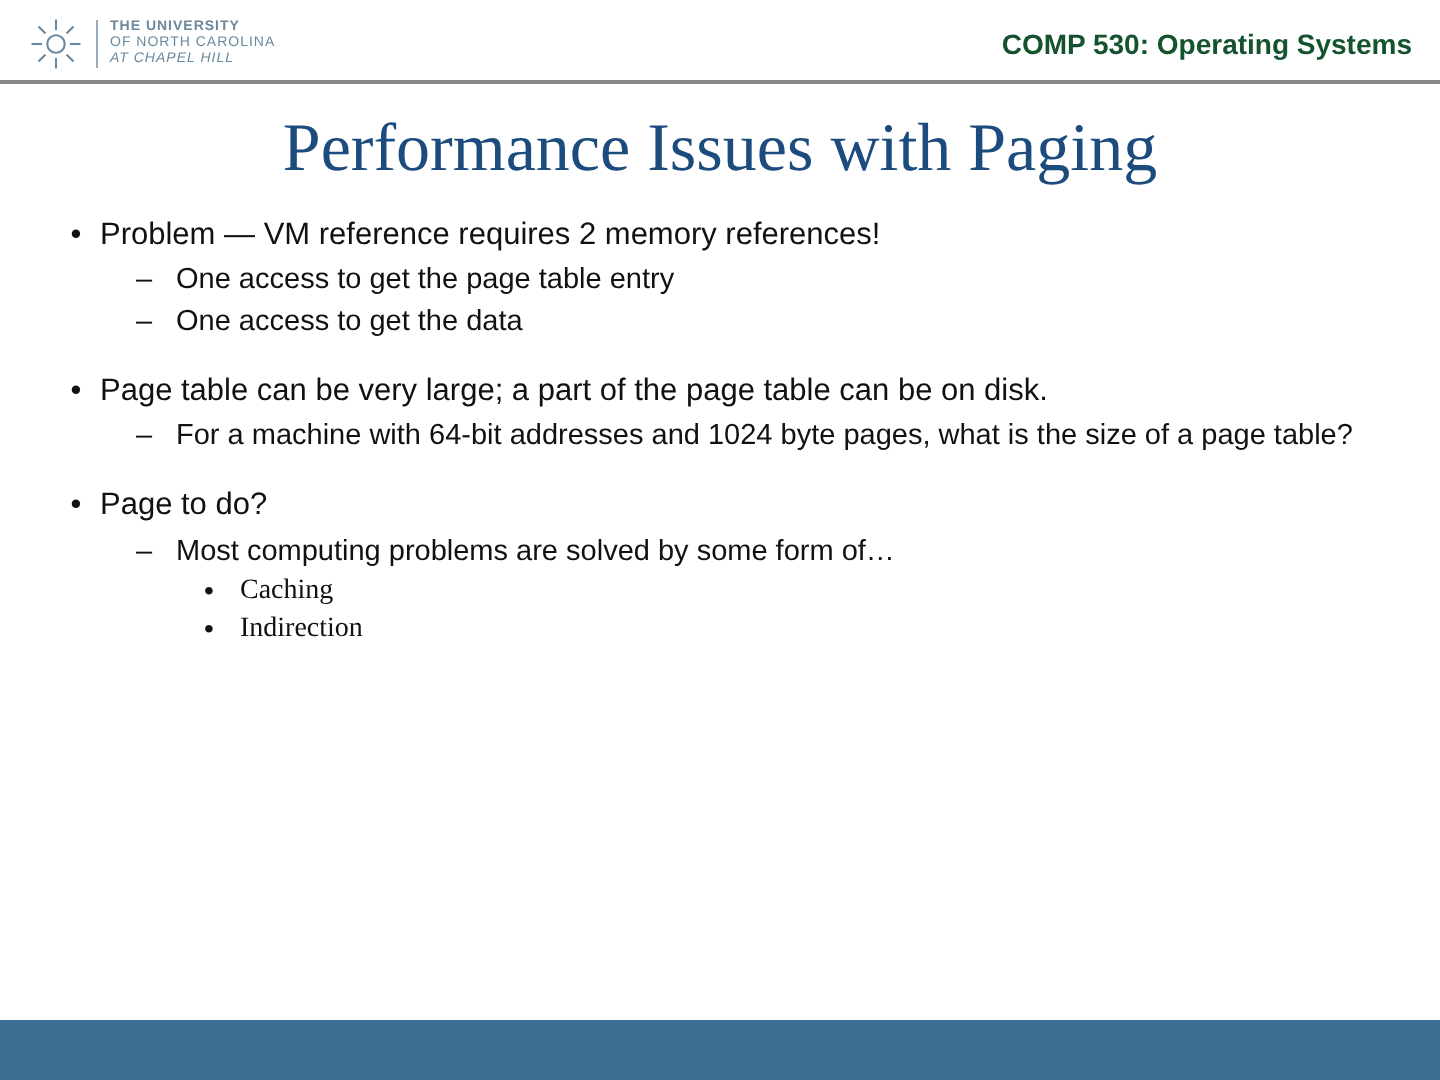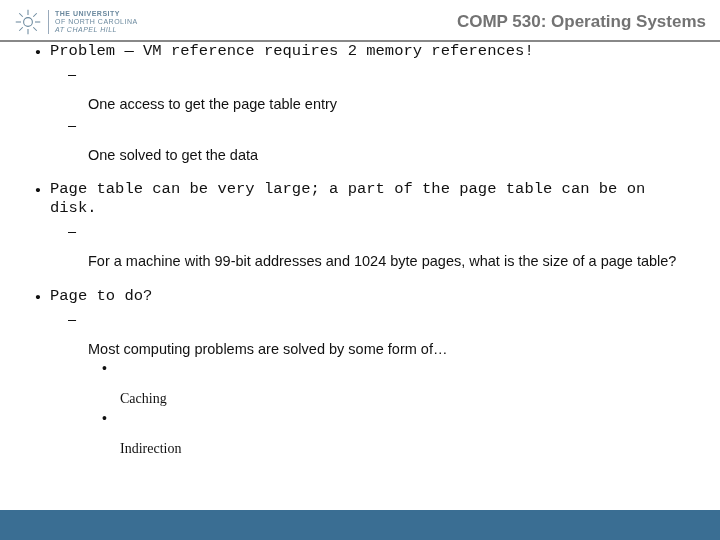--- a/index.html
+++ b/index.html
@@ -4,32 +4,32 @@
 <style>
   * { margin: 0; padding: 0; box-sizing: border-box; }
   html, body { width: 720px; height: 540px; font-family: Arial, Helvetica, sans-serif; background: #fff; overflow: hidden; }
   .slide { width: 720px; height: 540px; display: flex; flex-direction: column; position: relative; }
   .header { display: flex; align-items: center; padding: 8px 14px 4px 14px; border-bottom: 2px solid #888; }
   .logo-area { display: flex; align-items: center; gap: 6px; }
   .logo-mark { width: 28px; height: 28px; }
   .logo-text { display: flex; flex-direction: column; font-size: 7px; color: #6b899e; letter-spacing: 0.5px; line-height: 1.1; text-transform: uppercase; border-left: 1px solid #9ab; padding-left: 6px; }
   .logo-text .l1 { font-weight: bold; }
   .logo-text .l3 { font-style: italic; }
-  .course { margin-left: auto; font-size: 17px; font-weight: bold; color: #737373; }
+  .course { margin-left: auto; font-size: 14px; font-weight: bold; color: #14532d; }
   .title { text-align: center; font-family: Georgia, 'Times New Roman', serif; font-weight: 400; color: #1b4c7d; font-size: 34px; margin: 14px 0 14px 0; }
   .body { padding: 0 26px; font-size: 15.5px; color: #111; line-height: 1.25; }
   ul { list-style: none; }
   .lvl1 > li { margin-bottom: 16px; }
   .lvl1 > li > .b1 { display: flex; }
   .b1 .mk { width: 24px; text-align: center; }
-  .b1 .txt { flex: 1; font-family: Liberation Mono, monospace; }
+  .b1 .txt { flex: 1; }
   .lvl2 { margin-top: 4px; padding-left: 42px; font-size: 14.5px; }
   .lvl2 > li { display: flex; margin-bottom: 2px; }
   .lvl2 .mk { width: 20px; }
-  .lvl2 .txt { flex: 1; margin-top: 30px; }
+  .lvl2 .txt { flex: 1; }
   .lvl3 { margin-top: 2px; padding-left: 34px; font-size: 14px; }
   .lvl3 > li { display: flex; margin-bottom: 2px; }
   .lvl3 .mk { width: 18px; text-align: left; }
   .lvl3 .txt { flex: 1; font-family: Liberation Serif, serif; }
   .footer-bar { position: absolute; left: 0; right: 0; bottom: 0; height: 30px; background: #3a6e93; }
 </style>
 </head>
 <body>
 
 <div class="slide">
@@ -51,50 +51,51 @@
       </svg>
       <div class="logo-text">
         <span class="l1">THE UNIVERSITY</span>
         <span class="l2">of NORTH CAROLINA</span>
         <span class="l3">at CHAPEL HILL</span>
       </div>
     </div>
     <div class="course">COMP 530: Operating Systems</div>
   </div>
 
+  <div class="title">Performance Issues with Paging</div>
 
   <div class="body">
     <ul class="lvl1">
 
       <li>
         <div class="b1">
           <span class="mk">•</span>
           <span class="txt">Problem — VM reference requires 2 memory references!</span>
         </div>
         <ul class="lvl2">
           <li>
             <span class="mk">–</span>
             <span class="txt">One access to get the page table entry</span>
           </li>
           <li>
             <span class="mk">–</span>
-            <span class="txt">One solved to get the data</span>
+            <span class="txt">One access to get the data</span>
           </li>
         </ul>
       </li>
 
       <li>
         <div class="b1">
           <span class="mk">•</span>
           <span class="txt">Page table can be very large; a part of the page table can be on disk.</span>
         </div>
         <ul class="lvl2">
           <li>
             <span class="mk">–</span>
-            <span class="txt">For a machine with 99-bit addresses and 1024 byte pages, what is the size of a page table?</span>
+            <span class="txt">For a machine with 64-bit addresses and 1024 byte pages, what is the size of a page table?</span>
           </li>
         </ul>
       </li>
 
       <li>
         <div class="b1">
           <span class="mk">•</span>
           <span class="txt">Page to do?</span>
         </div>
         <ul class="lvl2">

